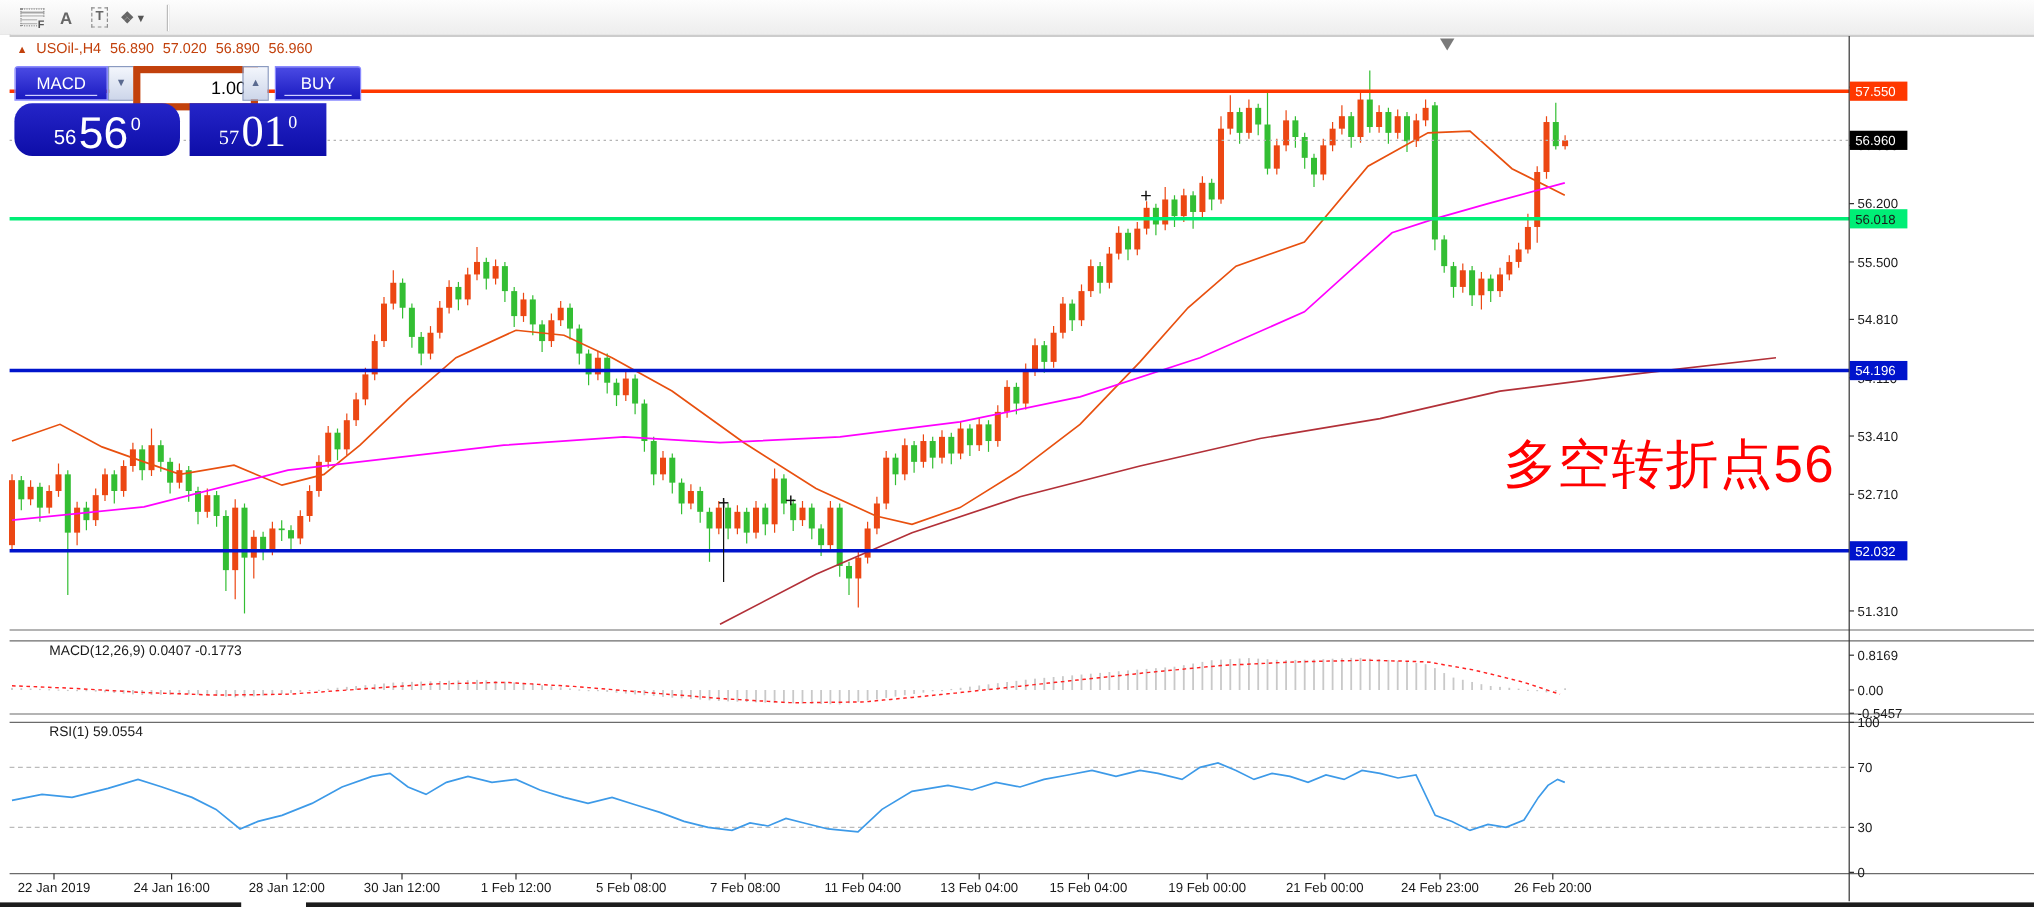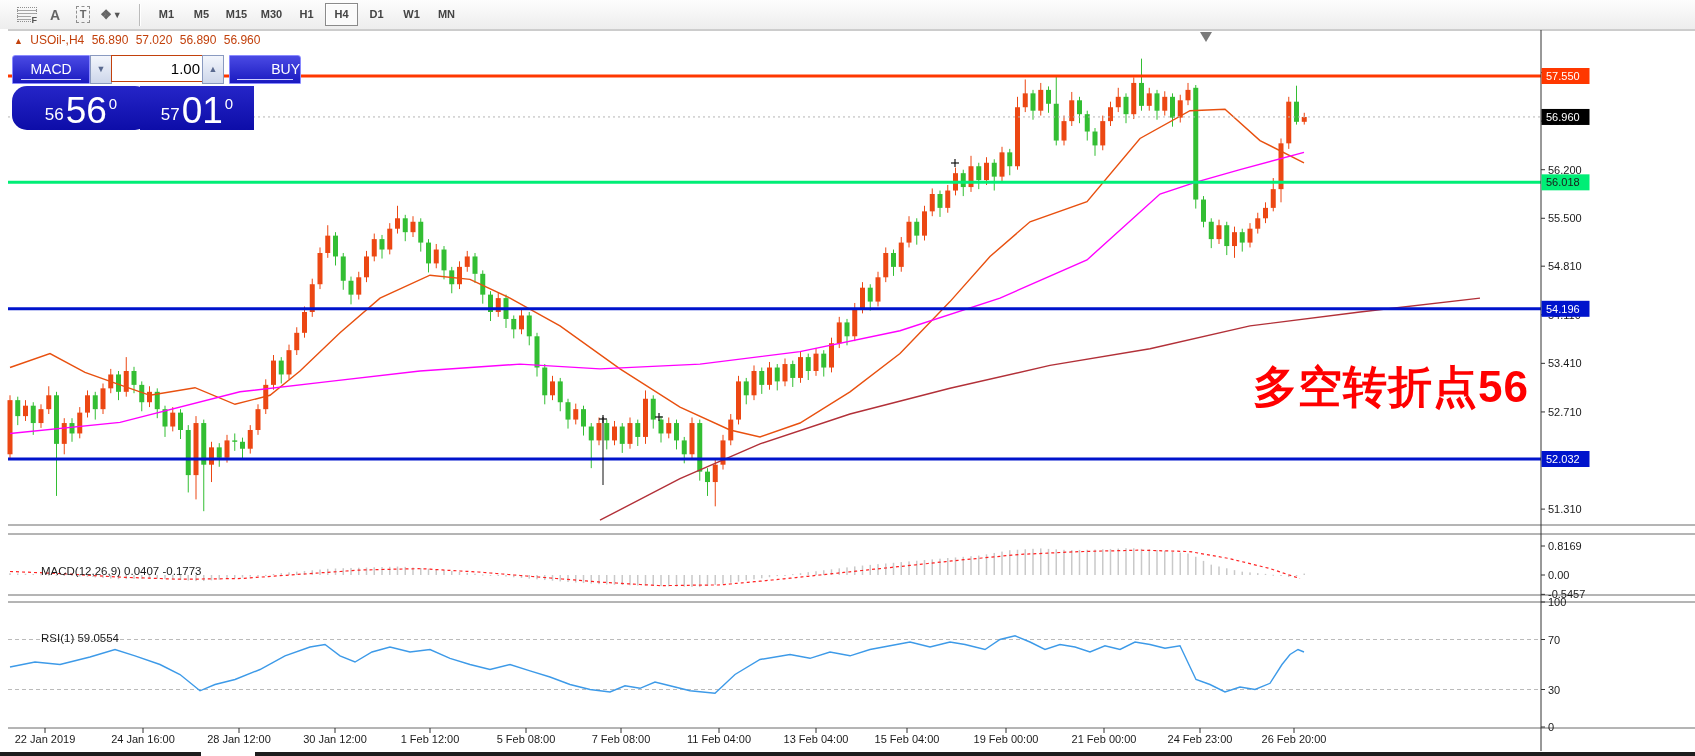--- a/index.html
+++ b/index.html
@@ -29,38 +29,38 @@
   
   .symbol-title{position:absolute;left:14px;top:33px;font-size:12px;color:#c2410c;}
   .symbol-title span{margin-right:4px;}
   .sym-arrow{font-size:9px;}
   
   .trade-panel{position:absolute;left:12px;top:55px;width:287px;height:73px;}
   .tp-btn{position:absolute;top:0;height:27px;line-height:26px;text-align:center;color:#fff;
     font-size:14px;background:linear-gradient(#4a4ae4,#1a1ac0);border:1px solid #8a8aff;cursor:pointer;}
   .tp-btn .ul{position:absolute;left:10%;right:10%;bottom:3px;height:1px;background:#cfcfff;}
   .sell-btn{left:0;width:76px;border-top-left-radius:3px;}
-  .buy-btn{left:217px;width:70px;border-top-right-radius:3px;text-align:right;}
+  .buy-btn{left:217px;width:70px;border-top-right-radius:3px;}
   .vol-down,.vol-up{position:absolute;top:0;width:20px;height:27px;background:linear-gradient(#f3f6fc,#cdd6ea);
     border:1px solid #8a9ac0;color:#5a6a90;font-size:9px;text-align:center;line-height:27px;cursor:pointer;}
   .vol-down{left:78px;}
   .vol-up{left:190px;}
-  .vol-input{position:absolute;left:99px;top:0;width:84px;height:25px;border:1px solid #c2410c;
+  .vol-input{position:absolute;left:99px;top:0;width:84px;height:25px;border:6px solid #c2410c;
     font-size:15px;text-align:right;padding:0 4px;font-family:"Liberation Sans",sans-serif;}
   .quote{position:absolute;top:31px;height:42px;background:linear-gradient(#2525c8,#0d0da8);
     color:#fff;cursor:pointer;display:flex;align-items:flex-end;justify-content:center;padding-bottom:2px;}
   .sell-quote{left:0;width:138px;border-radius:15px;}
-  .buy-quote{left:128px;width:114px;}
+  .buy-quote{left:146px;width:114px;font-family:Liberation Serif, serif;}
   .q-small{font-size:17px;margin:0 2px 3px 0;}
   .q-big{font-size:37px;line-height:34px;font-weight:400;}
   .q-sup{font-size:15px;margin:0 0 16px 2px;}
   
-  .ind-label{position:absolute;left:41px;font-size:11.5px;color:#1a1a1a;margin-top:28px;}
+  .ind-label{position:absolute;left:41px;font-size:11.5px;color:#1a1a1a;}
   
-  .annotation{position:absolute;left:1253px;top:358px;font-size:44px;font-weight:bold;
+  .annotation{position:absolute;left:1253px;top:358px;font-size:44px;font-weight:normal;
     color:#FF0000;letter-spacing:1px;white-space:nowrap;}
   
   .bstrip{position:absolute;top:752px;height:4px;background:#1c1c1c;}
 </style>
 </head>
 <body>
 
 <div id="app">
   <div class="toolbar">
     <span class="tb-icon" style="margin-left:16px">
@@ -70,31 +70,20 @@
     </span>
     <span class="tb-icon" style="font-size:14px">A</span>
     <span class="tb-icon">
         <span class="tbox">T</span>
       </span>
     <span class="tb-icon">
       <span>❖</span>
       <span class="caret">▼</span>
     </span>
     <span class="tb-sep"></span>
-    <div class="timeframes" id="tfbar">
-        <div class="tf-btn">M1</div>
-        <div class="tf-btn">M5</div>
-        <div class="tf-btn">M15</div>
-        <div class="tf-btn">M30</div>
-        <div class="tf-btn">H1</div>
-        <div class="tf-btn active">H4</div>
-        <div class="tf-btn">D1</div>
-        <div class="tf-btn">W1</div>
-        <div class="tf-btn">MN</div>
-      </div>
   </div>
 
   <div class="gutter"></div>
 
   <svg id="chart" width="1695" height="727" viewBox="0 29 1695 727" style="top:29px">
       <rect x="0" y="29" width="1695" height="727" fill="#ffffff"></rect>
       <line x1="8" y1="30" x2="1695" y2="30" stroke="#9a9a9a" stroke-width="1"></line>
       <line x1="8" y1="525" x2="1695" y2="525" stroke="#6b6b6b" stroke-width="1"></line>
       <line x1="8" y1="534" x2="1695" y2="534" stroke="#6b6b6b" stroke-width="1"></line>
       <line x1="8" y1="595" x2="1695" y2="595" stroke="#6b6b6b" stroke-width="1"></line>

